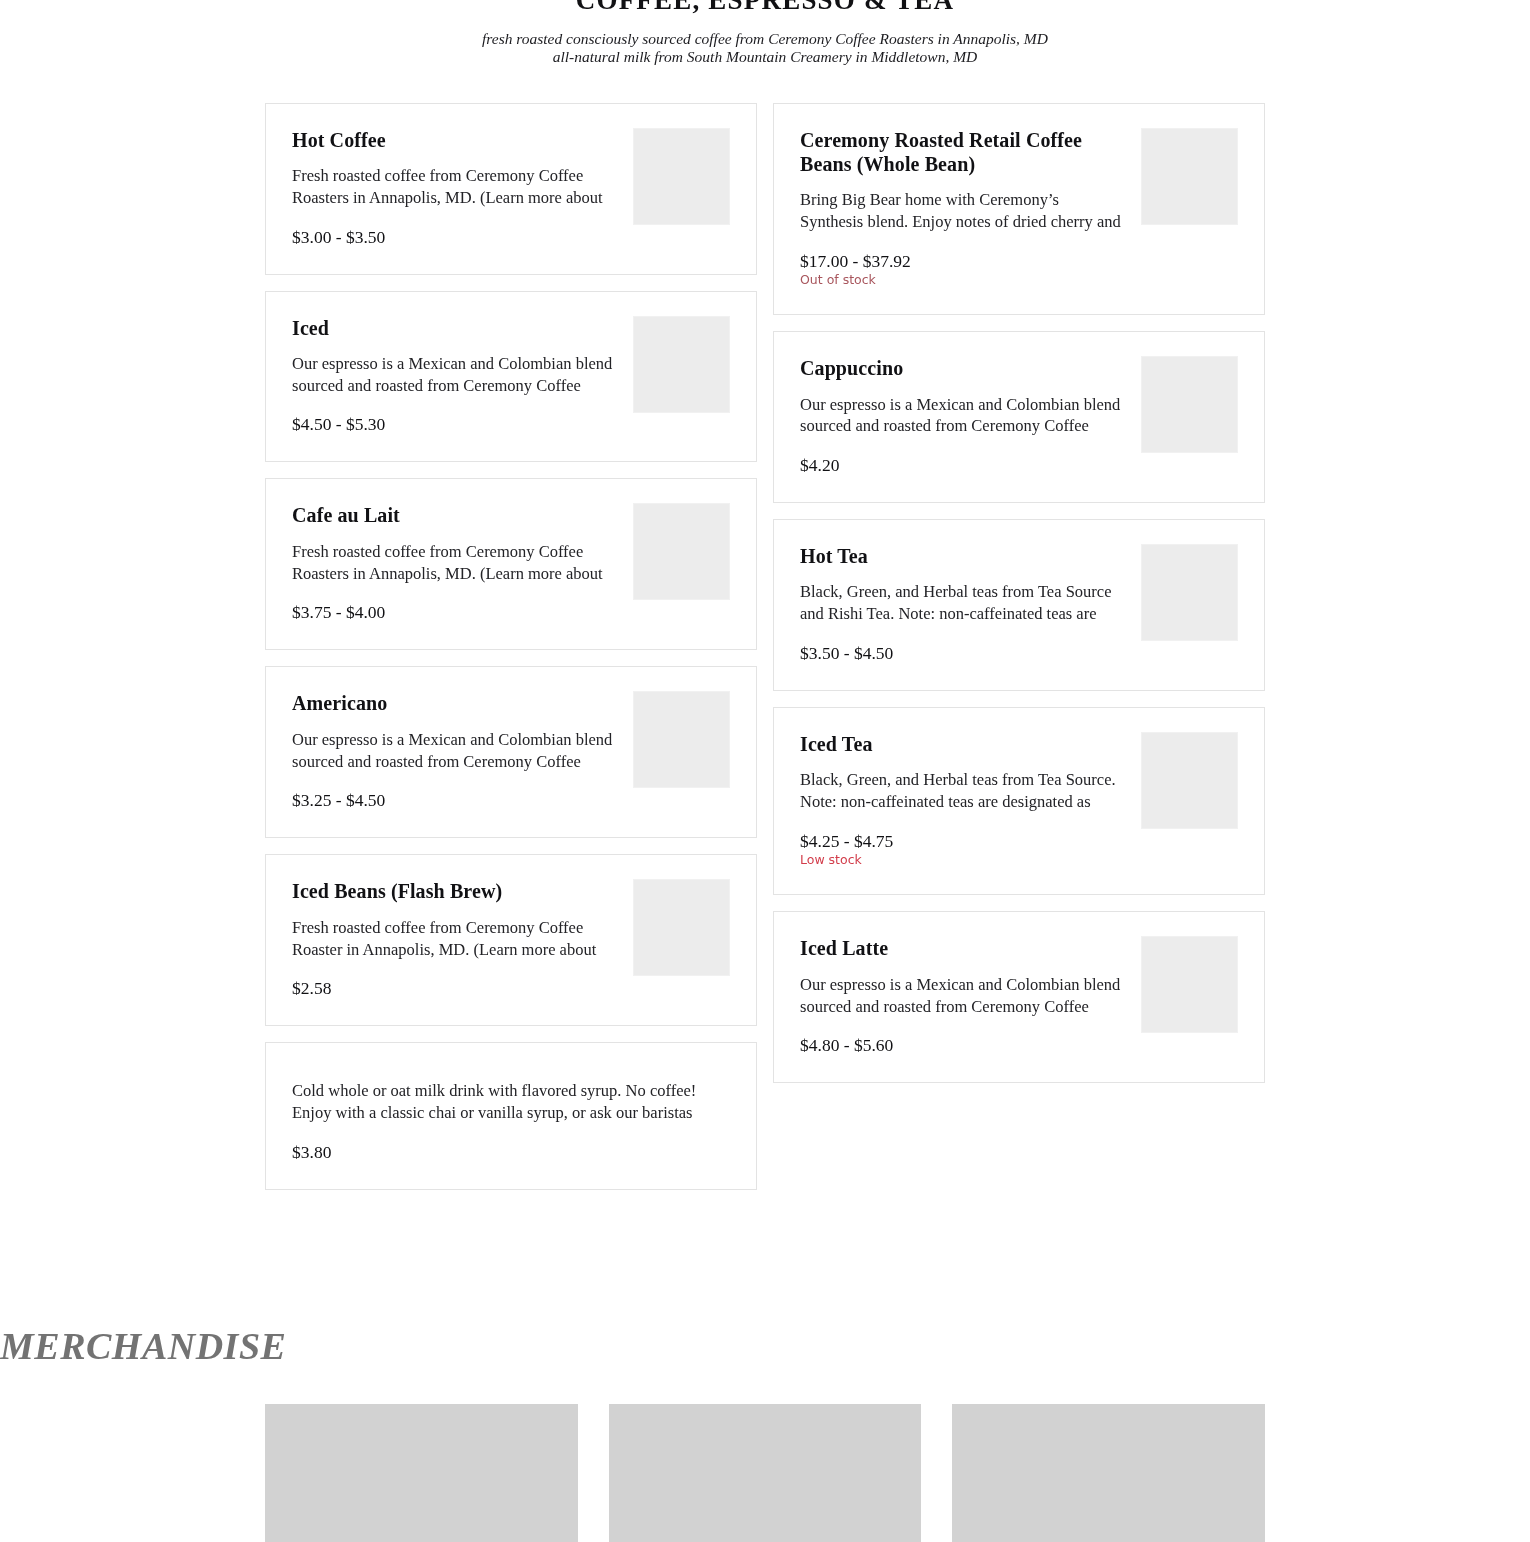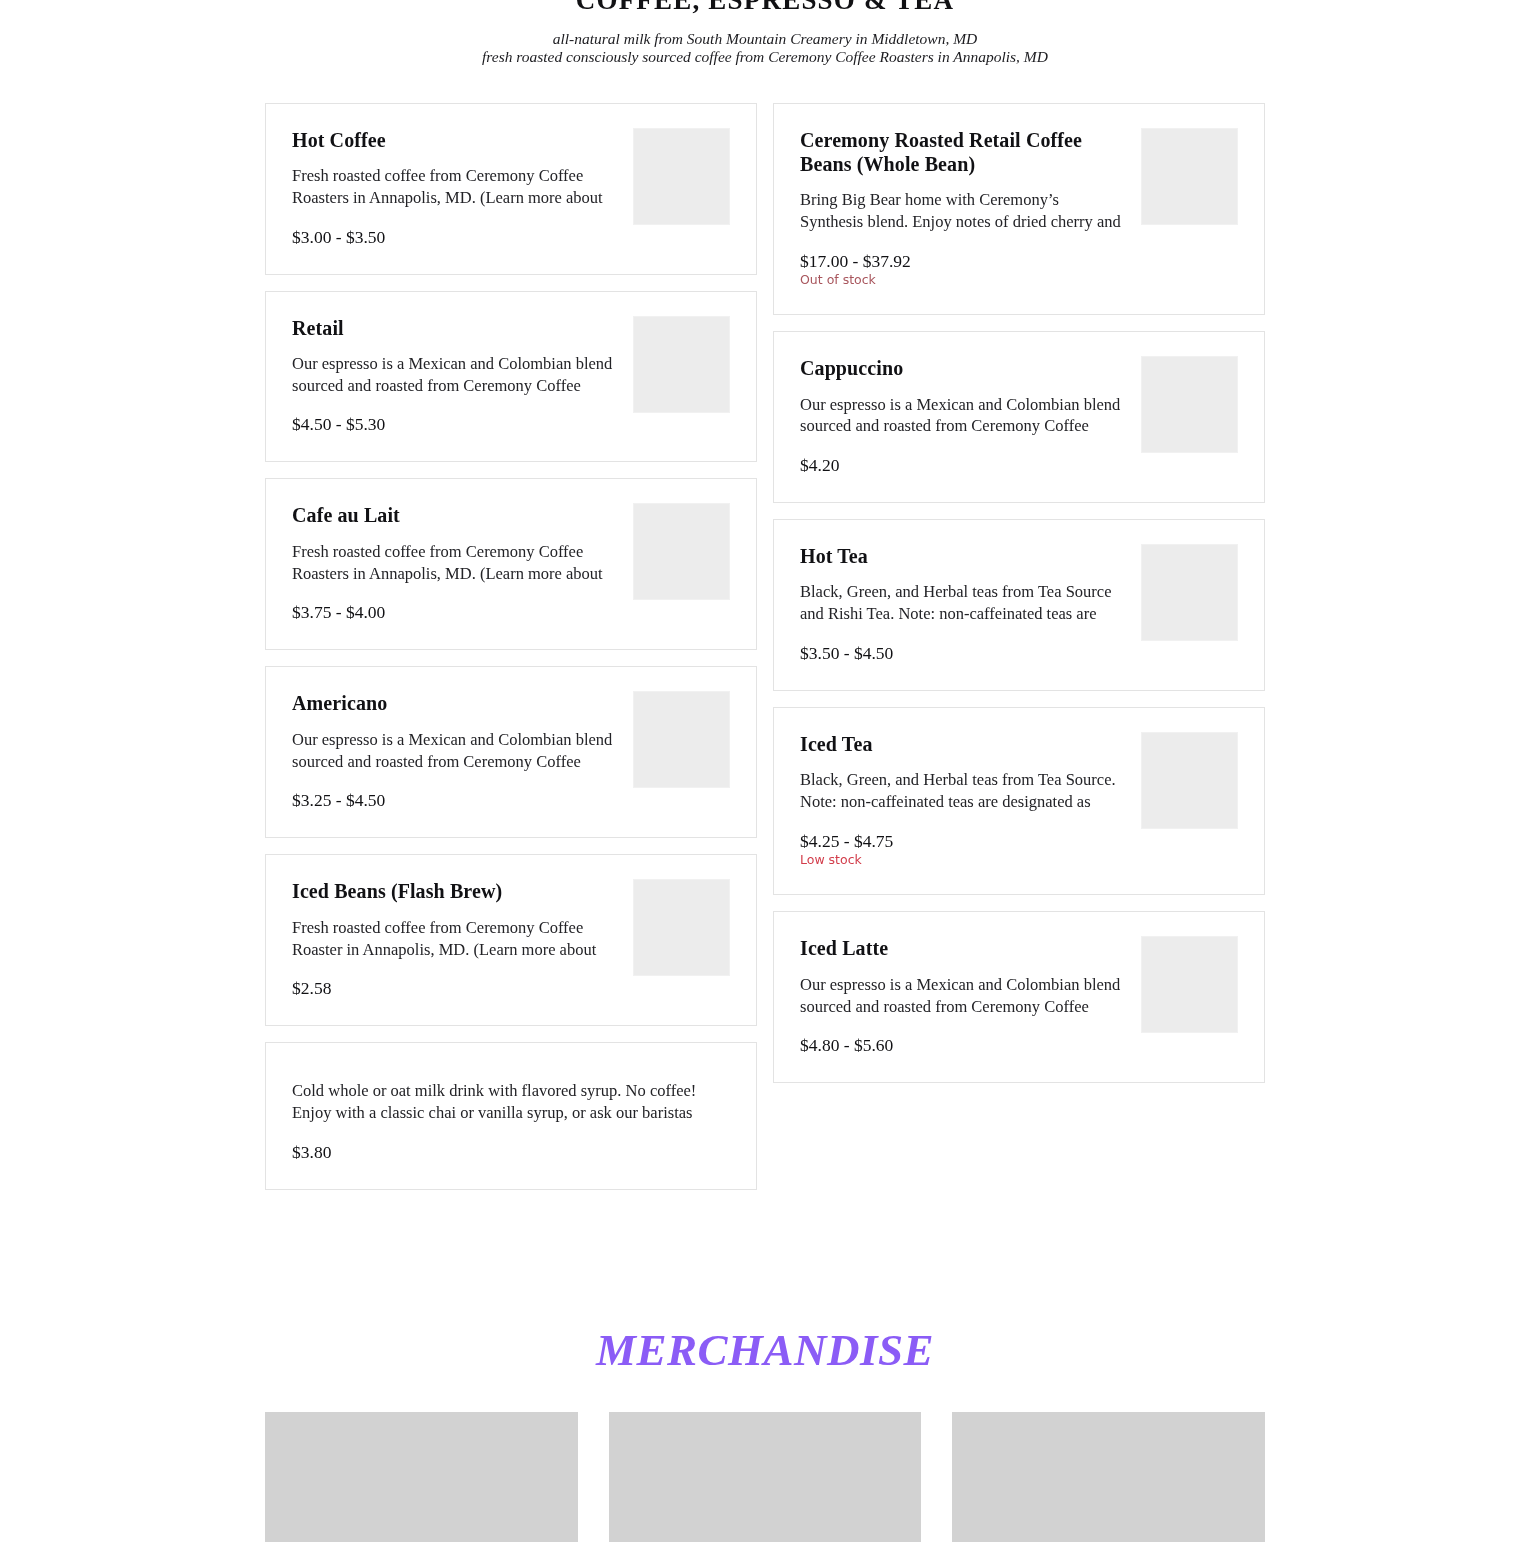--- a/index.html
+++ b/index.html
@@ -121,26 +121,25 @@
     background: #ececec;
     border: 1px solid #f1f1f1;
   }
 
   
   .merch-section {
     margin-top: 118px;
   }
 
   .merch-title {
-    text-align: center;
     font-weight: 700;
     font-style: italic;
-    font-size: 45px;
+    font-size: 38px;
     letter-spacing: 0.5px;
-    color: #8b5cf6;
+    color: #737373;
   }
 
   .merch-grid {
     width: 1000px;
     margin: 0 auto;
     margin-top: 36px;
     display: grid;
     grid-template-columns: repeat(3, 1fr);
     column-gap: 31px;
   }
@@ -154,41 +153,41 @@
   }
 </style>
 </head>
 <body>
 
 <div class="page">
 
   <div class="section-head">
     <h1 class="section-title">COFFEE, ESPRESSO &amp; TEA</h1>
     <div class="section-sub">
+      <div>fresh roasted consciously sourced coffee from Ceremony Coffee Roasters in Annapolis, MD</div>
       <div>all-natural milk from South Mountain Creamery in Middletown, MD</div>
-      <div>fresh roasted consciously sourced coffee from Ceremony Coffee Roasters in Annapolis, MD</div>
     </div>
   </div>
 
   <div class="menu-grid">
 
     <div class="col">
 
       <div class="item-card">
         <div class="item-text">
           <div class="item-name">Hot Coffee</div>
           <div class="item-desc">Fresh roasted coffee from Ceremony Coffee Roasters in Annapolis, MD. (Learn more about the blend we…</div>
           <div class="item-price">$3.00 - $3.50</div>
         </div>
         <div class="item-thumb"></div>
       </div>
 
       <div class="item-card">
         <div class="item-text">
-          <div class="item-name">Retail</div>
+          <div class="item-name">Iced</div>
           <div class="item-desc">Our espresso is a Mexican and Colombian blend sourced and roasted from Ceremony Coffee Roaste…</div>
           <div class="item-price">$4.50 - $5.30</div>
         </div>
         <div class="item-thumb"></div>
       </div>
 
       <div class="item-card">
         <div class="item-text">
           <div class="item-name">Cafe au Lait</div>
           <div class="item-desc">Fresh roasted coffee from Ceremony Coffee Roasters in Annapolis, MD. (Learn more about the blend we…</div>

